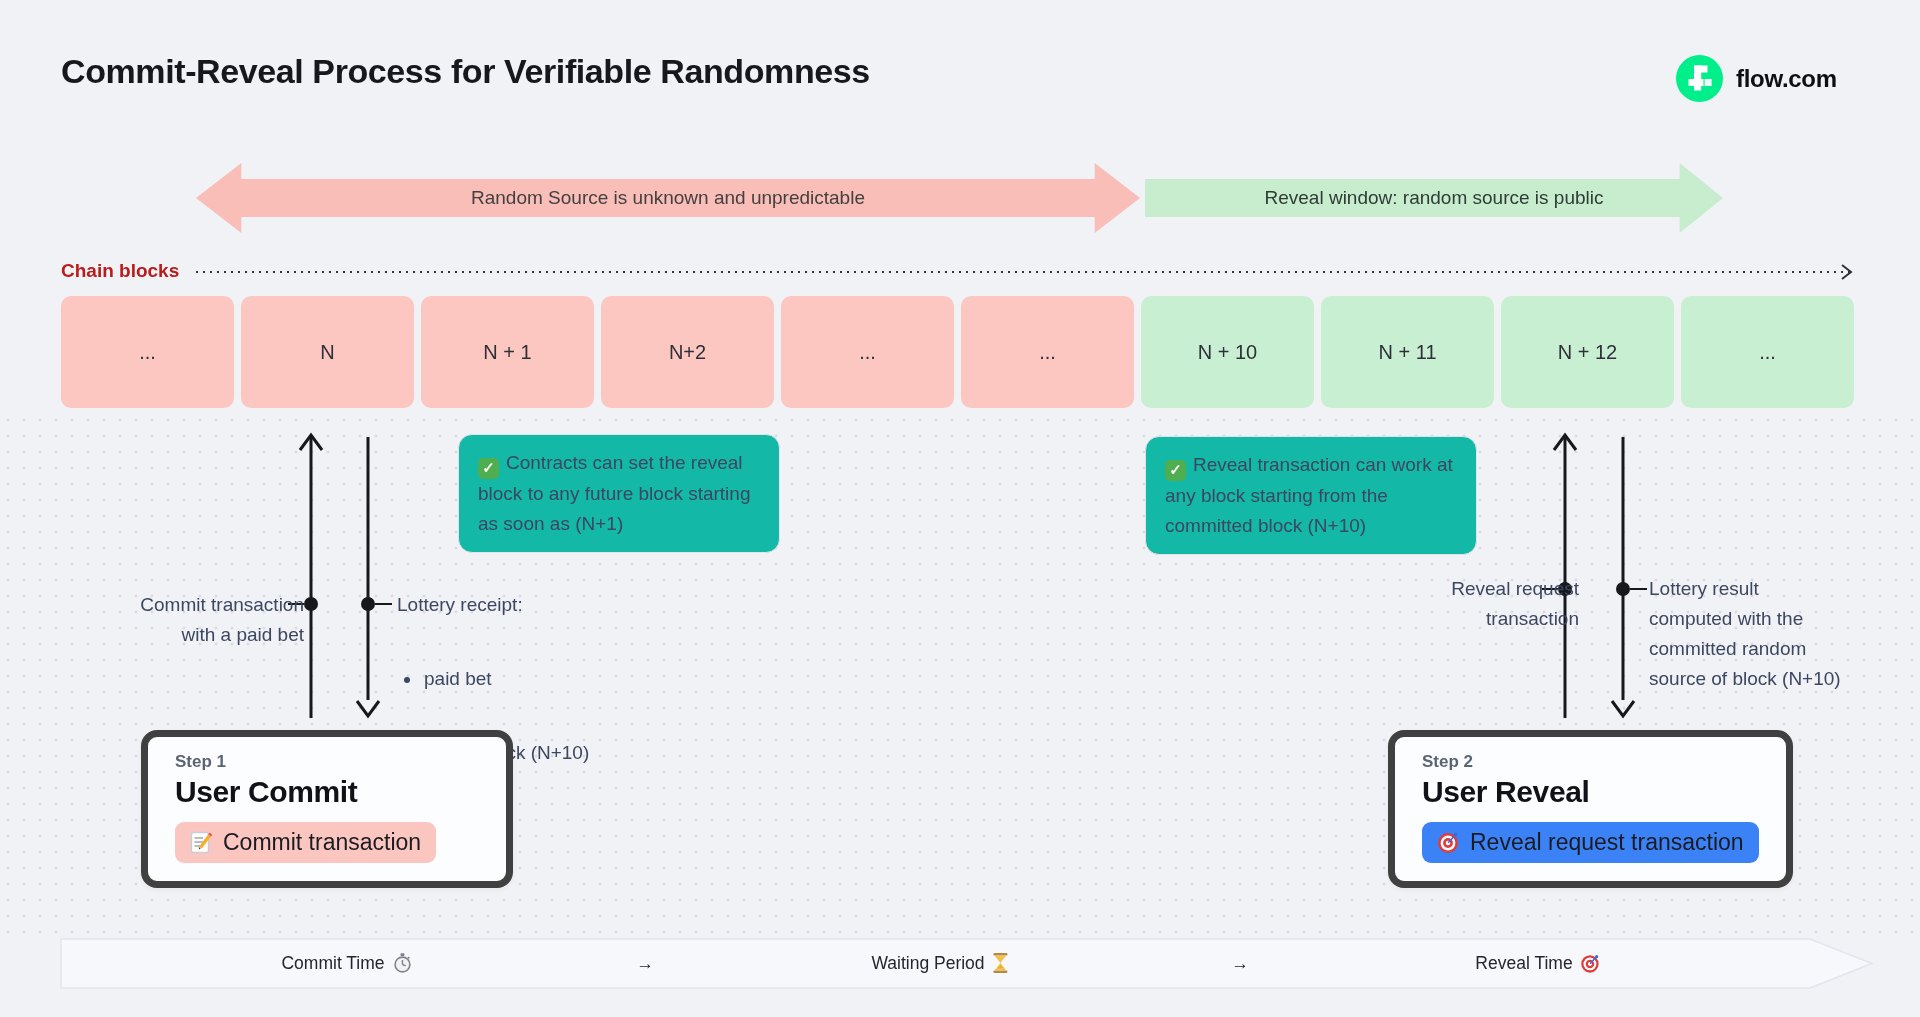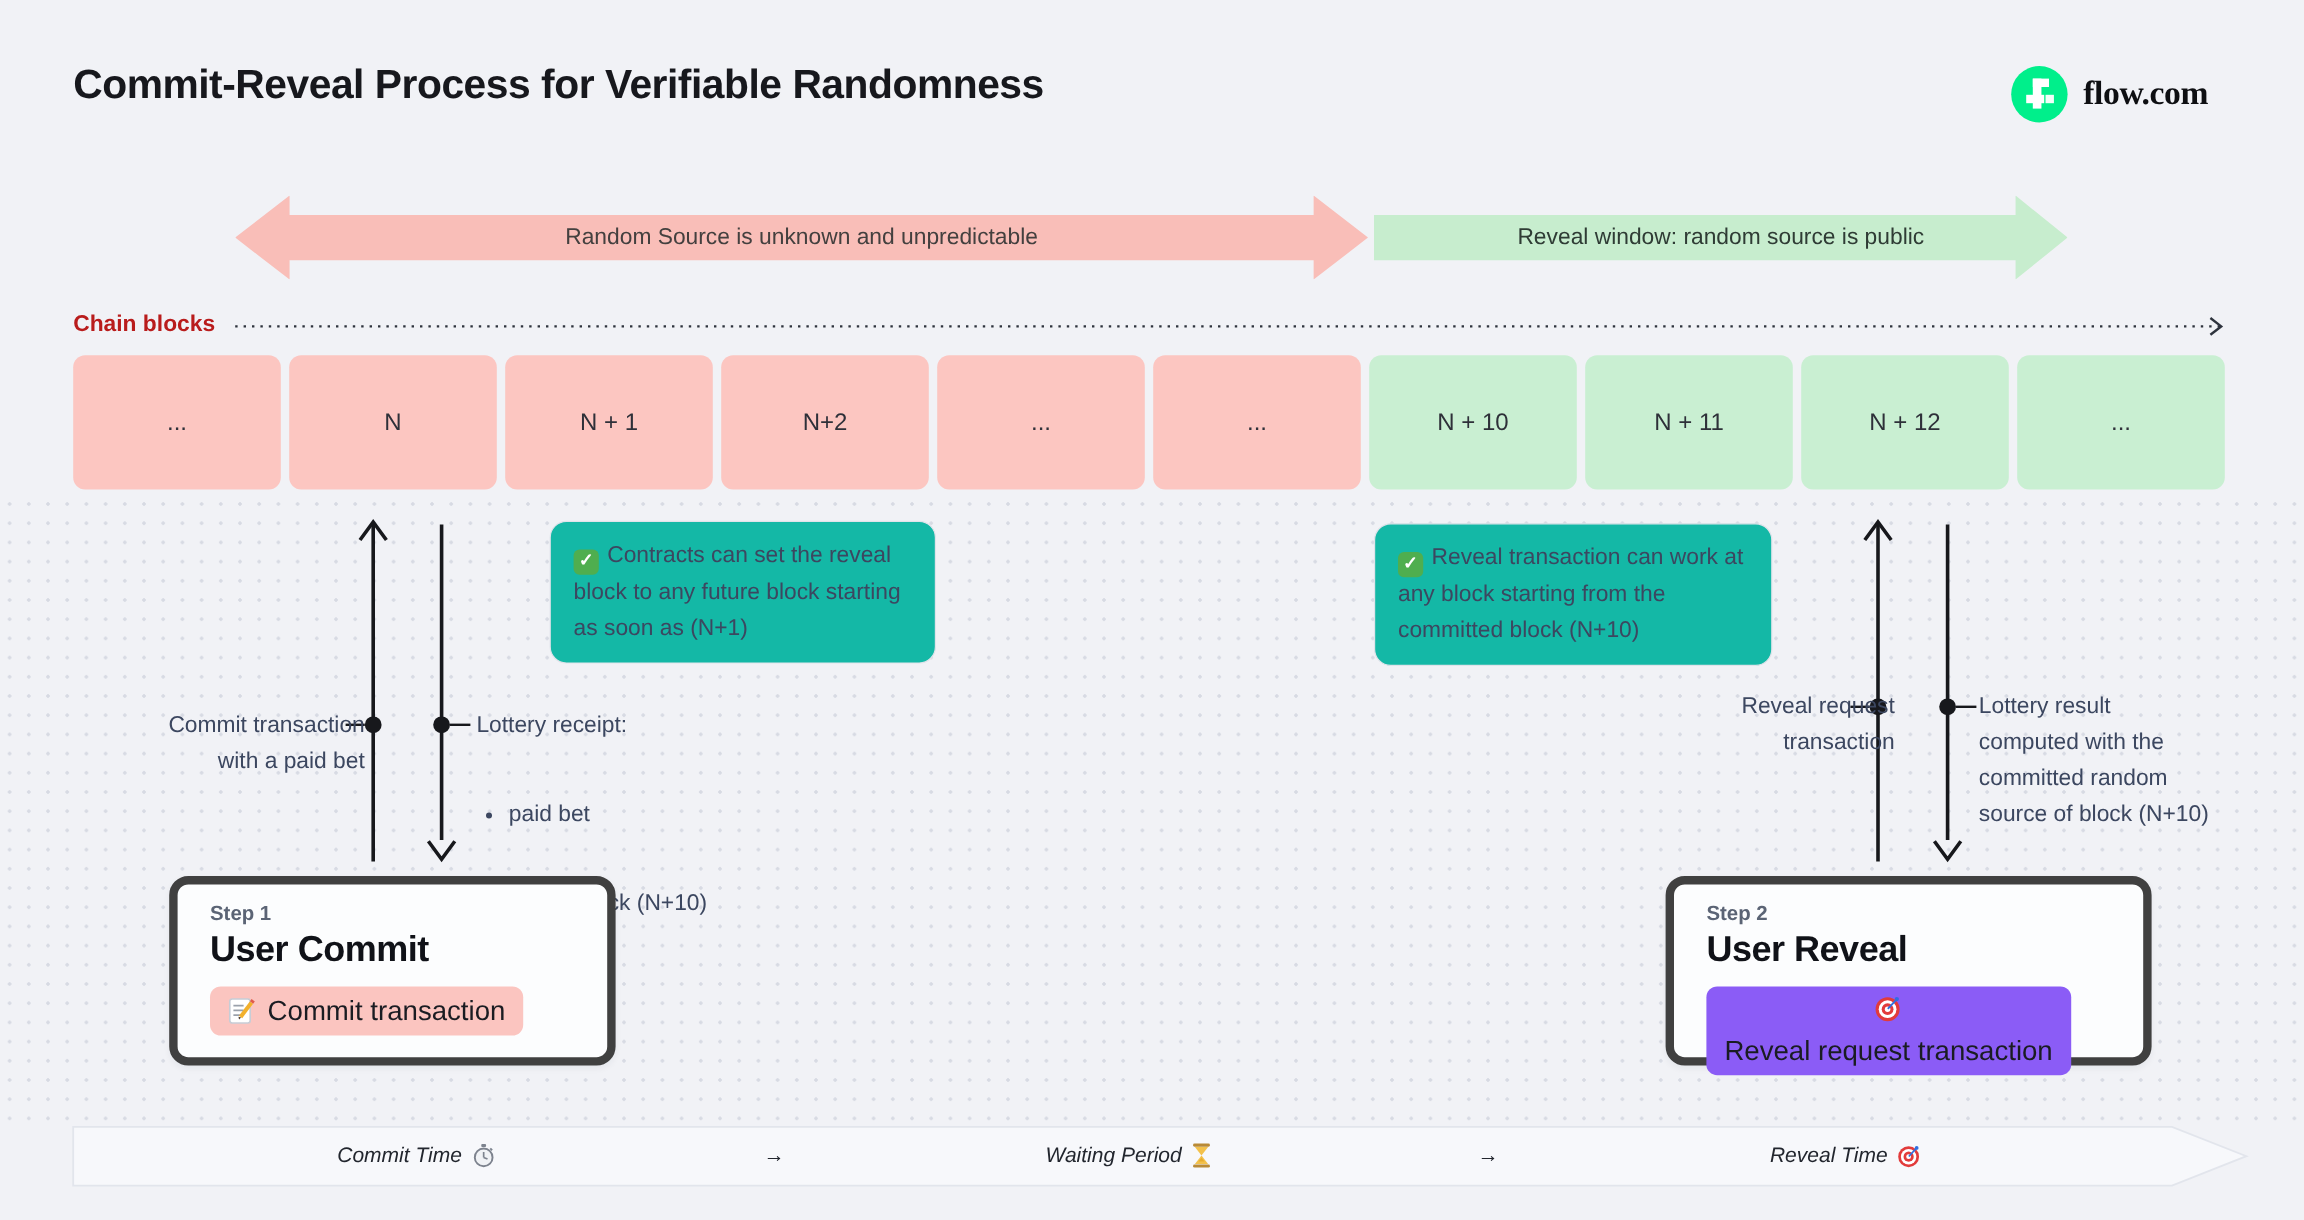--- a/index.html
+++ b/index.html
@@ -8,21 +8,21 @@
 
   .dot-band{position:absolute;left:0;top:412px;width:1920px;height:522px;
     background-image:radial-gradient(circle,#d7dae3 1.2px,transparent 1.7px);
     background-size:16px 16px;}
 
   .page-title{position:absolute;left:61px;top:52px;font-size:34px;font-weight:700;
     letter-spacing:-0.4px;color:#17181d;}
 
   .brand{position:absolute;left:1676px;top:55px;display:flex;align-items:center;gap:13px;}
   .brand-circle{width:47px;height:47px;border-radius:50%;background:#00ef8b;position:relative;flex:0 0 auto;}
-  .brand-name{font-size:28px;font-weight:700;color:#0e0f12;letter-spacing:-0.3px;font-family:Liberation Serif, serif;}
+  .brand-name{font-size:24px;font-weight:700;color:#0e0f12;letter-spacing:-0.3px;}
 
   .arrow-band{position:absolute;top:163px;height:70px;display:flex;align-items:center;
     justify-content:center;font-size:19px;color:#44403f;}
   .arrow-pink{left:196px;width:944px;background:#f9beb8;
     clip-path:polygon(0 50%,4.8% 0,4.8% 23%,95.2% 23%,95.2% 0,100% 50%,95.2% 100%,95.2% 77%,4.8% 77%,4.8% 100%);}
   .arrow-green{left:1145px;width:578px;background:#c7edce;color:#2f3c35;
     clip-path:polygon(0 23%,92.5% 23%,92.5% 0,100% 50%,92.5% 100%,92.5% 77%,0 77%);}
 
   .chain-label{position:absolute;left:61px;top:260px;font-size:19px;font-weight:700;color:#b91c1c;}
 
@@ -51,23 +51,23 @@
   .card{position:absolute;top:730px;height:158px;background:#fcfdfe;border:7px solid #404040;
     border-radius:16px;box-shadow:0 2px 5px rgba(25,30,50,.05);box-sizing:border-box;
     padding:15px 0 0 27px;}
   .card1{left:141px;width:372px;}
   .card2{left:1388px;width:405px;}
   .step-label{font-size:17px;font-weight:700;color:#5b6475;}
   .step-title{font-size:30px;font-weight:700;color:#101218;letter-spacing:-0.4px;margin-top:3px;}
   .pill{display:inline-flex;align-items:center;gap:10px;margin-top:13px;padding:7px 15px;
     border-radius:9px;font-size:23px;color:#1a1c22;}
   .pill-pink{background:#fbc5c0;}
-  .pill-green{background:#8b5cf6;flex-direction:column;}
-
-  .footer-items{position:absolute;left:0;top:0;width:1727px;height:1017px;pointer-events:none;font-style:italic;}
+  .pill-green{background:#3b82f6;}
+
+  .footer-items{position:absolute;left:0;top:0;width:1727px;height:1017px;pointer-events:none;}
   .fitem{position:absolute;top:963px;transform:translate(-50%,-50%);font-size:17.5px;
     color:#22262e;display:flex;align-items:center;gap:8px;white-space:nowrap;}
 
   .overlay{position:absolute;left:0;top:0;pointer-events:none;}
   .icon{display:inline-flex;align-items:center;}
 </style>
 </head>
 <body>
 
 <div id="canvas">

